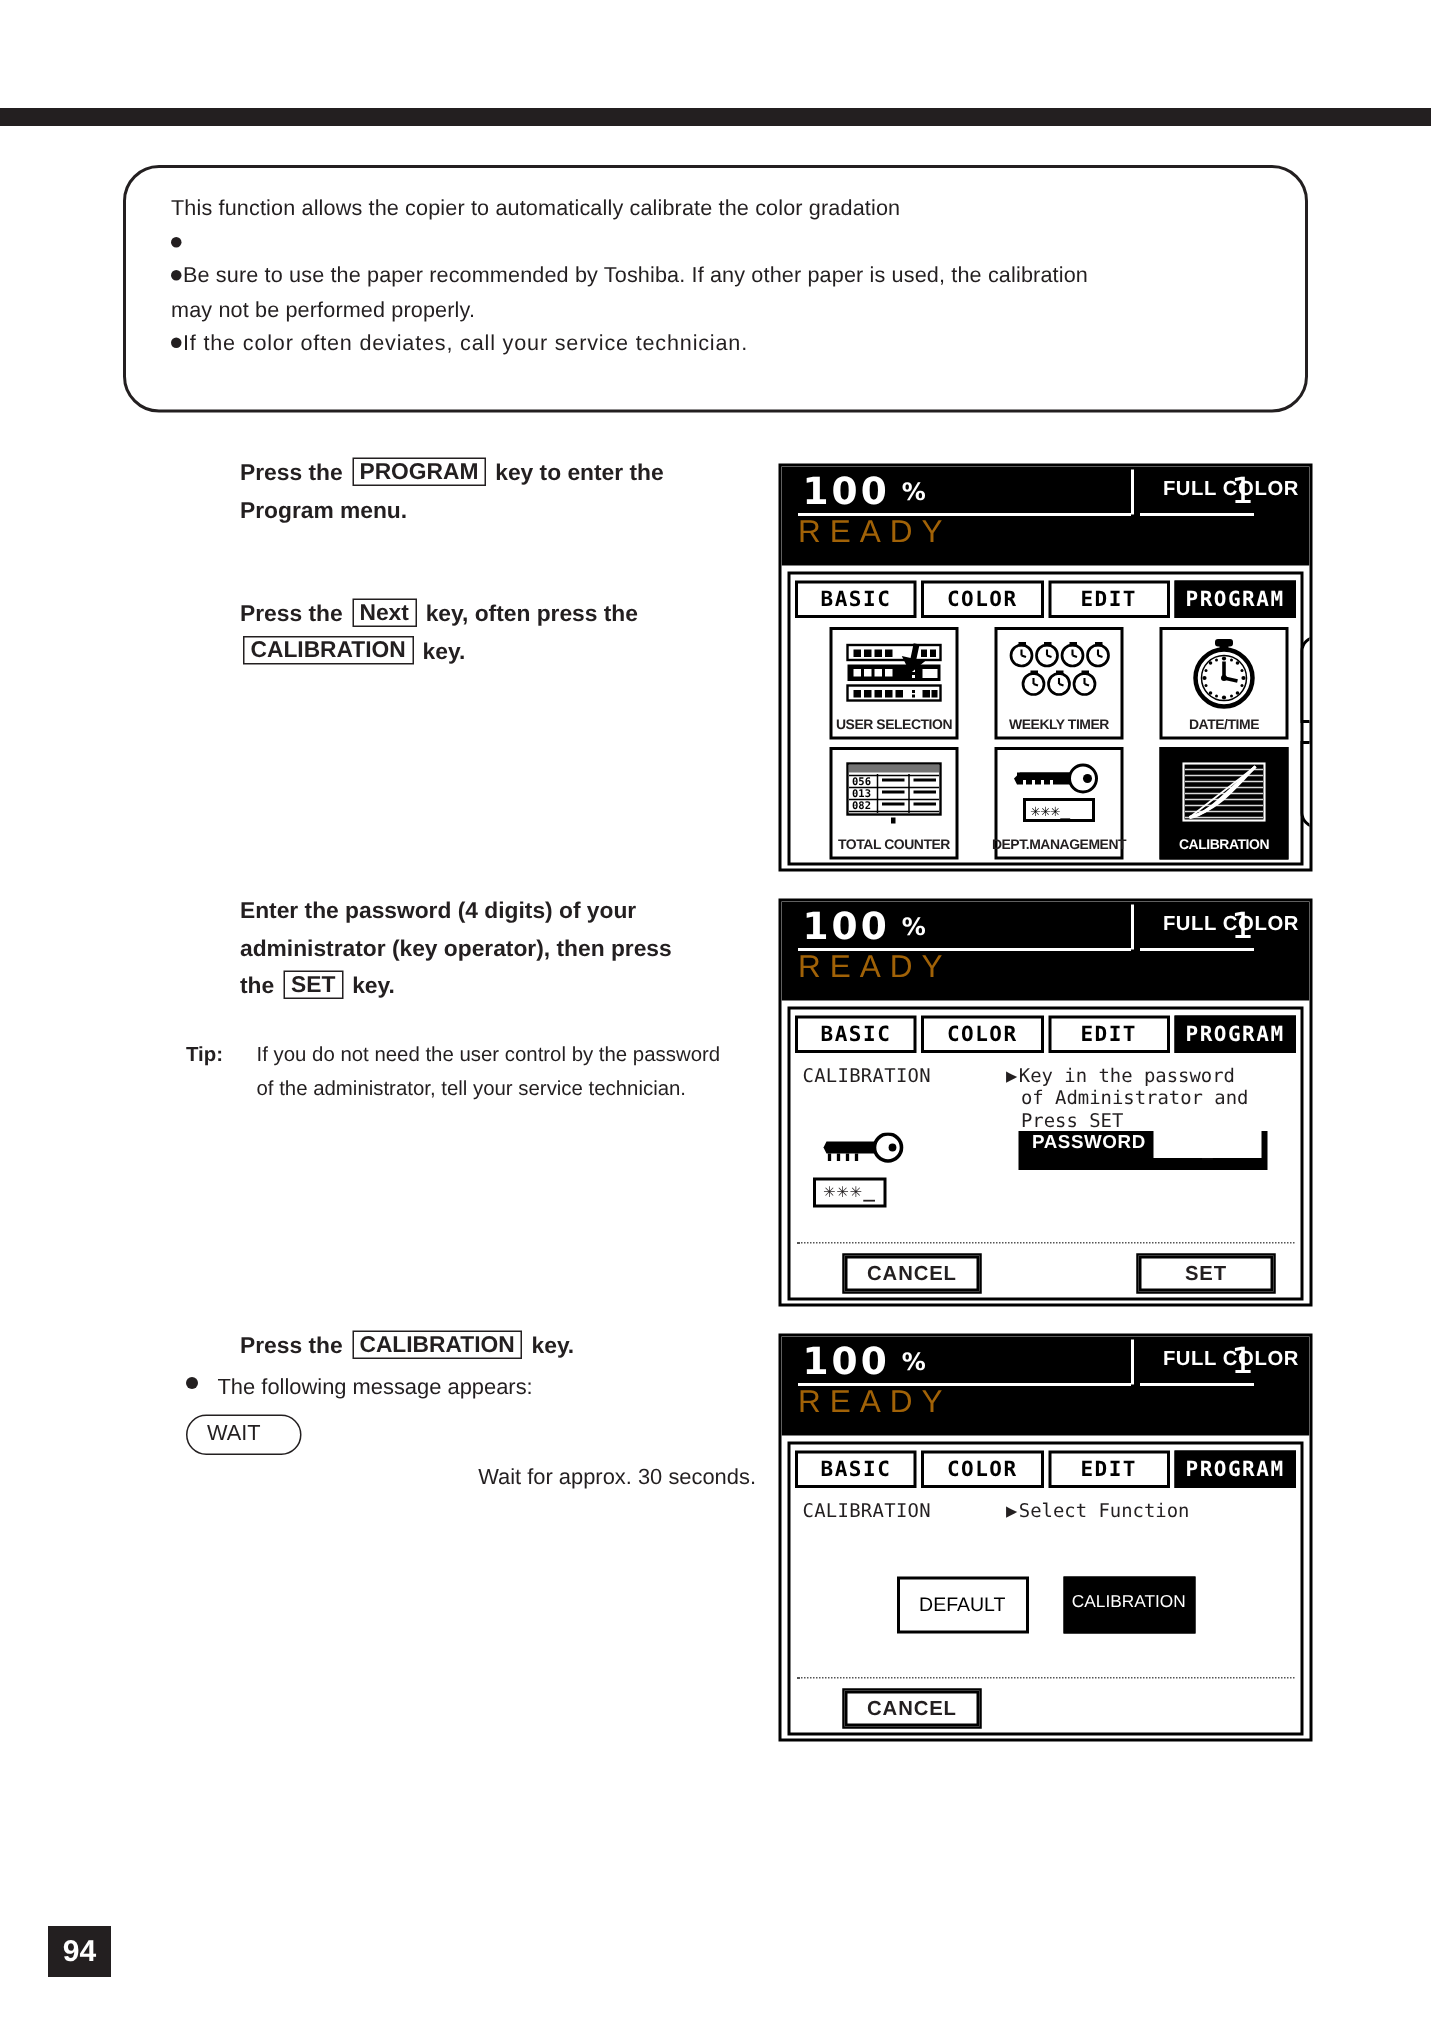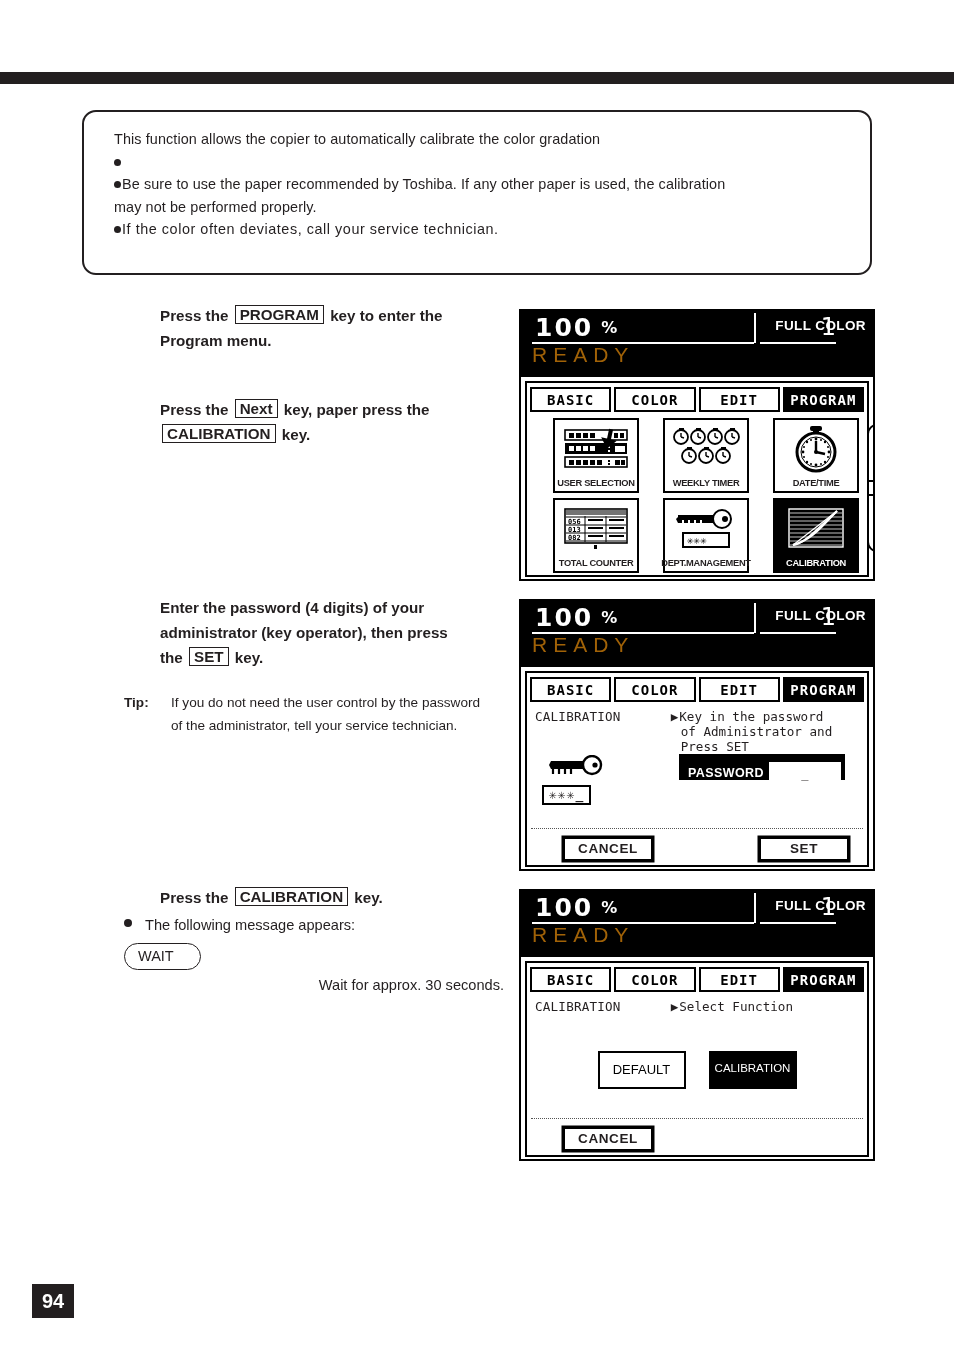--- a/index.html
+++ b/index.html
@@ -18,21 +18,21 @@
     position: absolute; left: 0; top: 72px;
     width: 954px; height: 12px;
     background: #231f20;
   }
 
   
   .intro-box {
     position: absolute; left: 82px; top: 110px;
     width: 790px; height: 165px;
     border: 2px solid #231f20;
-    border-radius: 14px;
+    border-radius: 24px;
     background: #fff;
     padding: 16px 20px 0 30px;
   }
   .intro-line {
     font-size: 14.4px;
     line-height: 22.6px;
     letter-spacing: 0.1px;
     white-space: nowrap;
   }
   .intro-line.justify { letter-spacing: 0.55px; }
@@ -226,21 +226,21 @@
     border: 2px solid #000;
     font-size: 13px; font-weight: bold;
     padding: 0 5px 1px 5px;
     letter-spacing: 1px;
     background: #fff;
   }
   .pwfield {
     position: absolute; left: 152px; top: 51px;
     width: 166px; height: 26px;
     background: #000;
-    display: flex; align-items: flex-end;
+    display: flex; align-items: flex-start;
   }
   .pwfield .pwlabel {
     color: #fff; font-size: 12.5px; font-weight: bold;
     font-family: "Liberation Sans", sans-serif;
     letter-spacing: .4px; padding: 0 5px 0 9px;
   }
   .pwfield .pwinput {
     background: #fff; width: 80px; height: 18px;
     margin-right: 4px;
     font-size: 12px; text-align: center;
@@ -302,21 +302,21 @@
   <div class="intro-line"> may not be performed properly.</div>
   <div class="intro-line justify"><span class="bullet-dot"></span><span>If the color often deviates, call your service technician.</span></div>
 </div>
 
 <div class="step" style="top:303px;">
   <div class="step-line"><span>Press  the</span>&nbsp;<span class="keycap">PROGRAM</span>&nbsp;<span>key  to  enter  the</span></div>
   <div class="step-line">Program menu.</div>
 </div>
 
 <div class="step" style="top:397px;">
-  <div class="step-line"><span>Press  the</span>&nbsp;<span class="keycap">Next</span>&nbsp;<span>key,  paper  press  the</span></div>
+  <div class="step-line"><span>Press  the</span>&nbsp;<span class="keycap">Next</span>&nbsp;<span>key,  often  press  the</span></div>
   <div class="step-line"><span class="keycap">CALIBRATION</span>&nbsp;<span>key.</span></div>
 </div>
 
 <div class="step" style="top:595px; width:380px;">
   <div class="step-line">Enter  the  password  (4  digits)  of  your</div>
   <div class="step-line">administrator  (key  operator),  then  press</div>
   <div class="step-line"><span>the</span>&nbsp;<span class="keycap">SET</span>&nbsp;<span>key.</span></div>
   <div class="tip">
     <div class="tip-label">Tip:</div>
     <div class="tip-body">If you do not need the user control by the password of the administrator, tell your service technician.</div>

